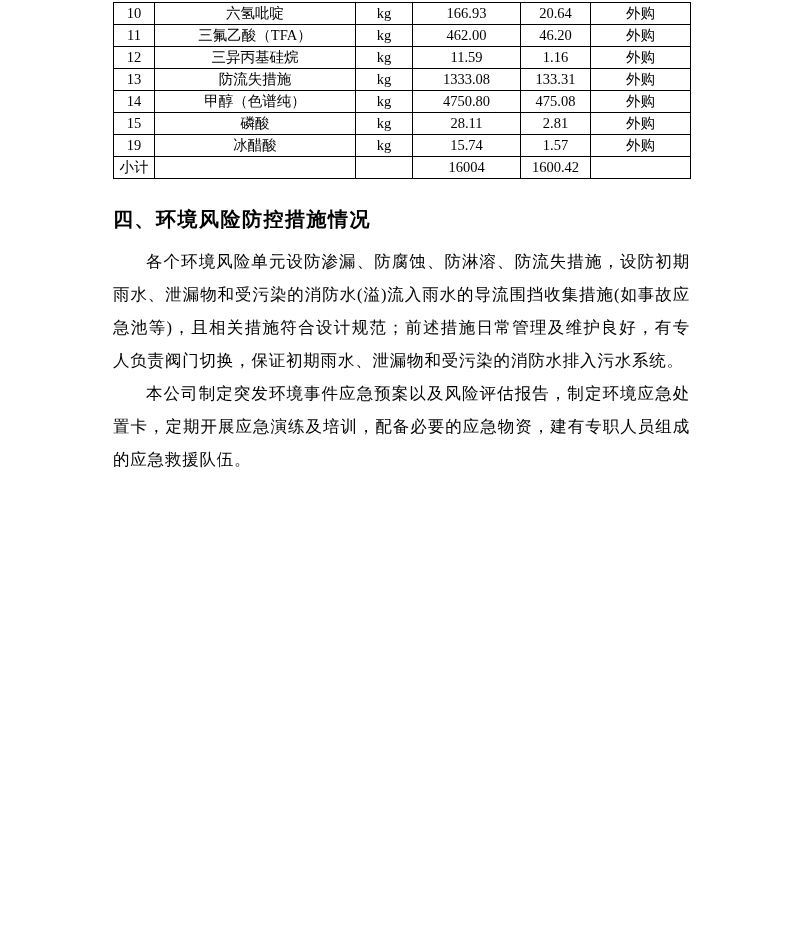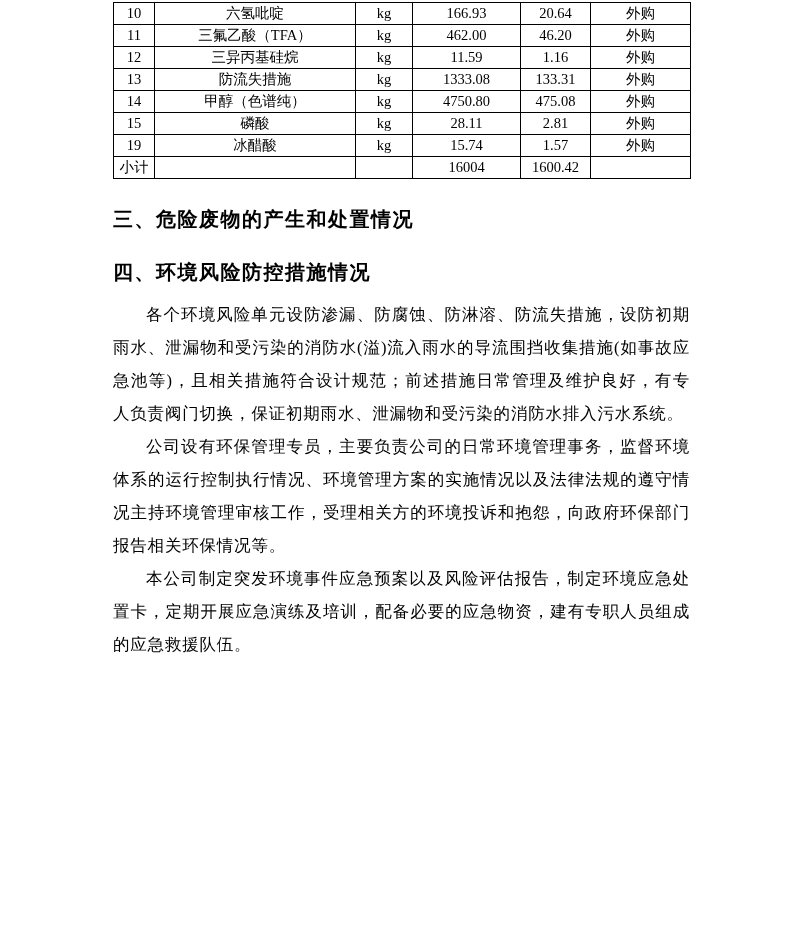--- a/index.html
+++ b/index.html
@@ -134,21 +134,19 @@
             <td class="c0">小计</td>
             <td class="c1"></td>
             <td class="c2"></td>
             <td class="c3">16004</td>
             <td class="c4">1600.42</td>
             <td class="c5"></td>
           </tr>
         </tbody>
     </table>
 
-    <h2 class="sec-h">三、危险废物的产生和处置情况</h2>
 
     <h2 class="sec-h">四、环境风险防控措施情况</h2>
     <p class="body-p">各个环境风险单元设防渗漏、防腐蚀、防淋溶、防流失措施，设防初期雨水、泄漏物和受污染的消防水(溢)流入雨水的导流围挡收集措施(如事故应急池等)，且相关措施符合设计规范；前述措施日常管理及维护良好，有专人负责阀门切换，保证初期雨水、泄漏物和受污染的消防水排入污水系统。</p>
-    <p class="body-p">公司设有环保管理专员，主要负责公司的日常环境管理事务，监督环境体系的运行控制执行情况、环境管理方案的实施情况以及法律法规的遵守情况主持环境管理审核工作，受理相关方的环境投诉和抱怨，向政府环保部门报告相关环保情况等。</p>
     <p class="body-p">本公司制定突发环境事件应急预案以及风险评估报告，制定环境应急处置卡，定期开展应急演练及培训，配备必要的应急物资，建有专职人员组成的应急救援队伍。</p>
 
   </div>
 </div>
 
 </body></html>

